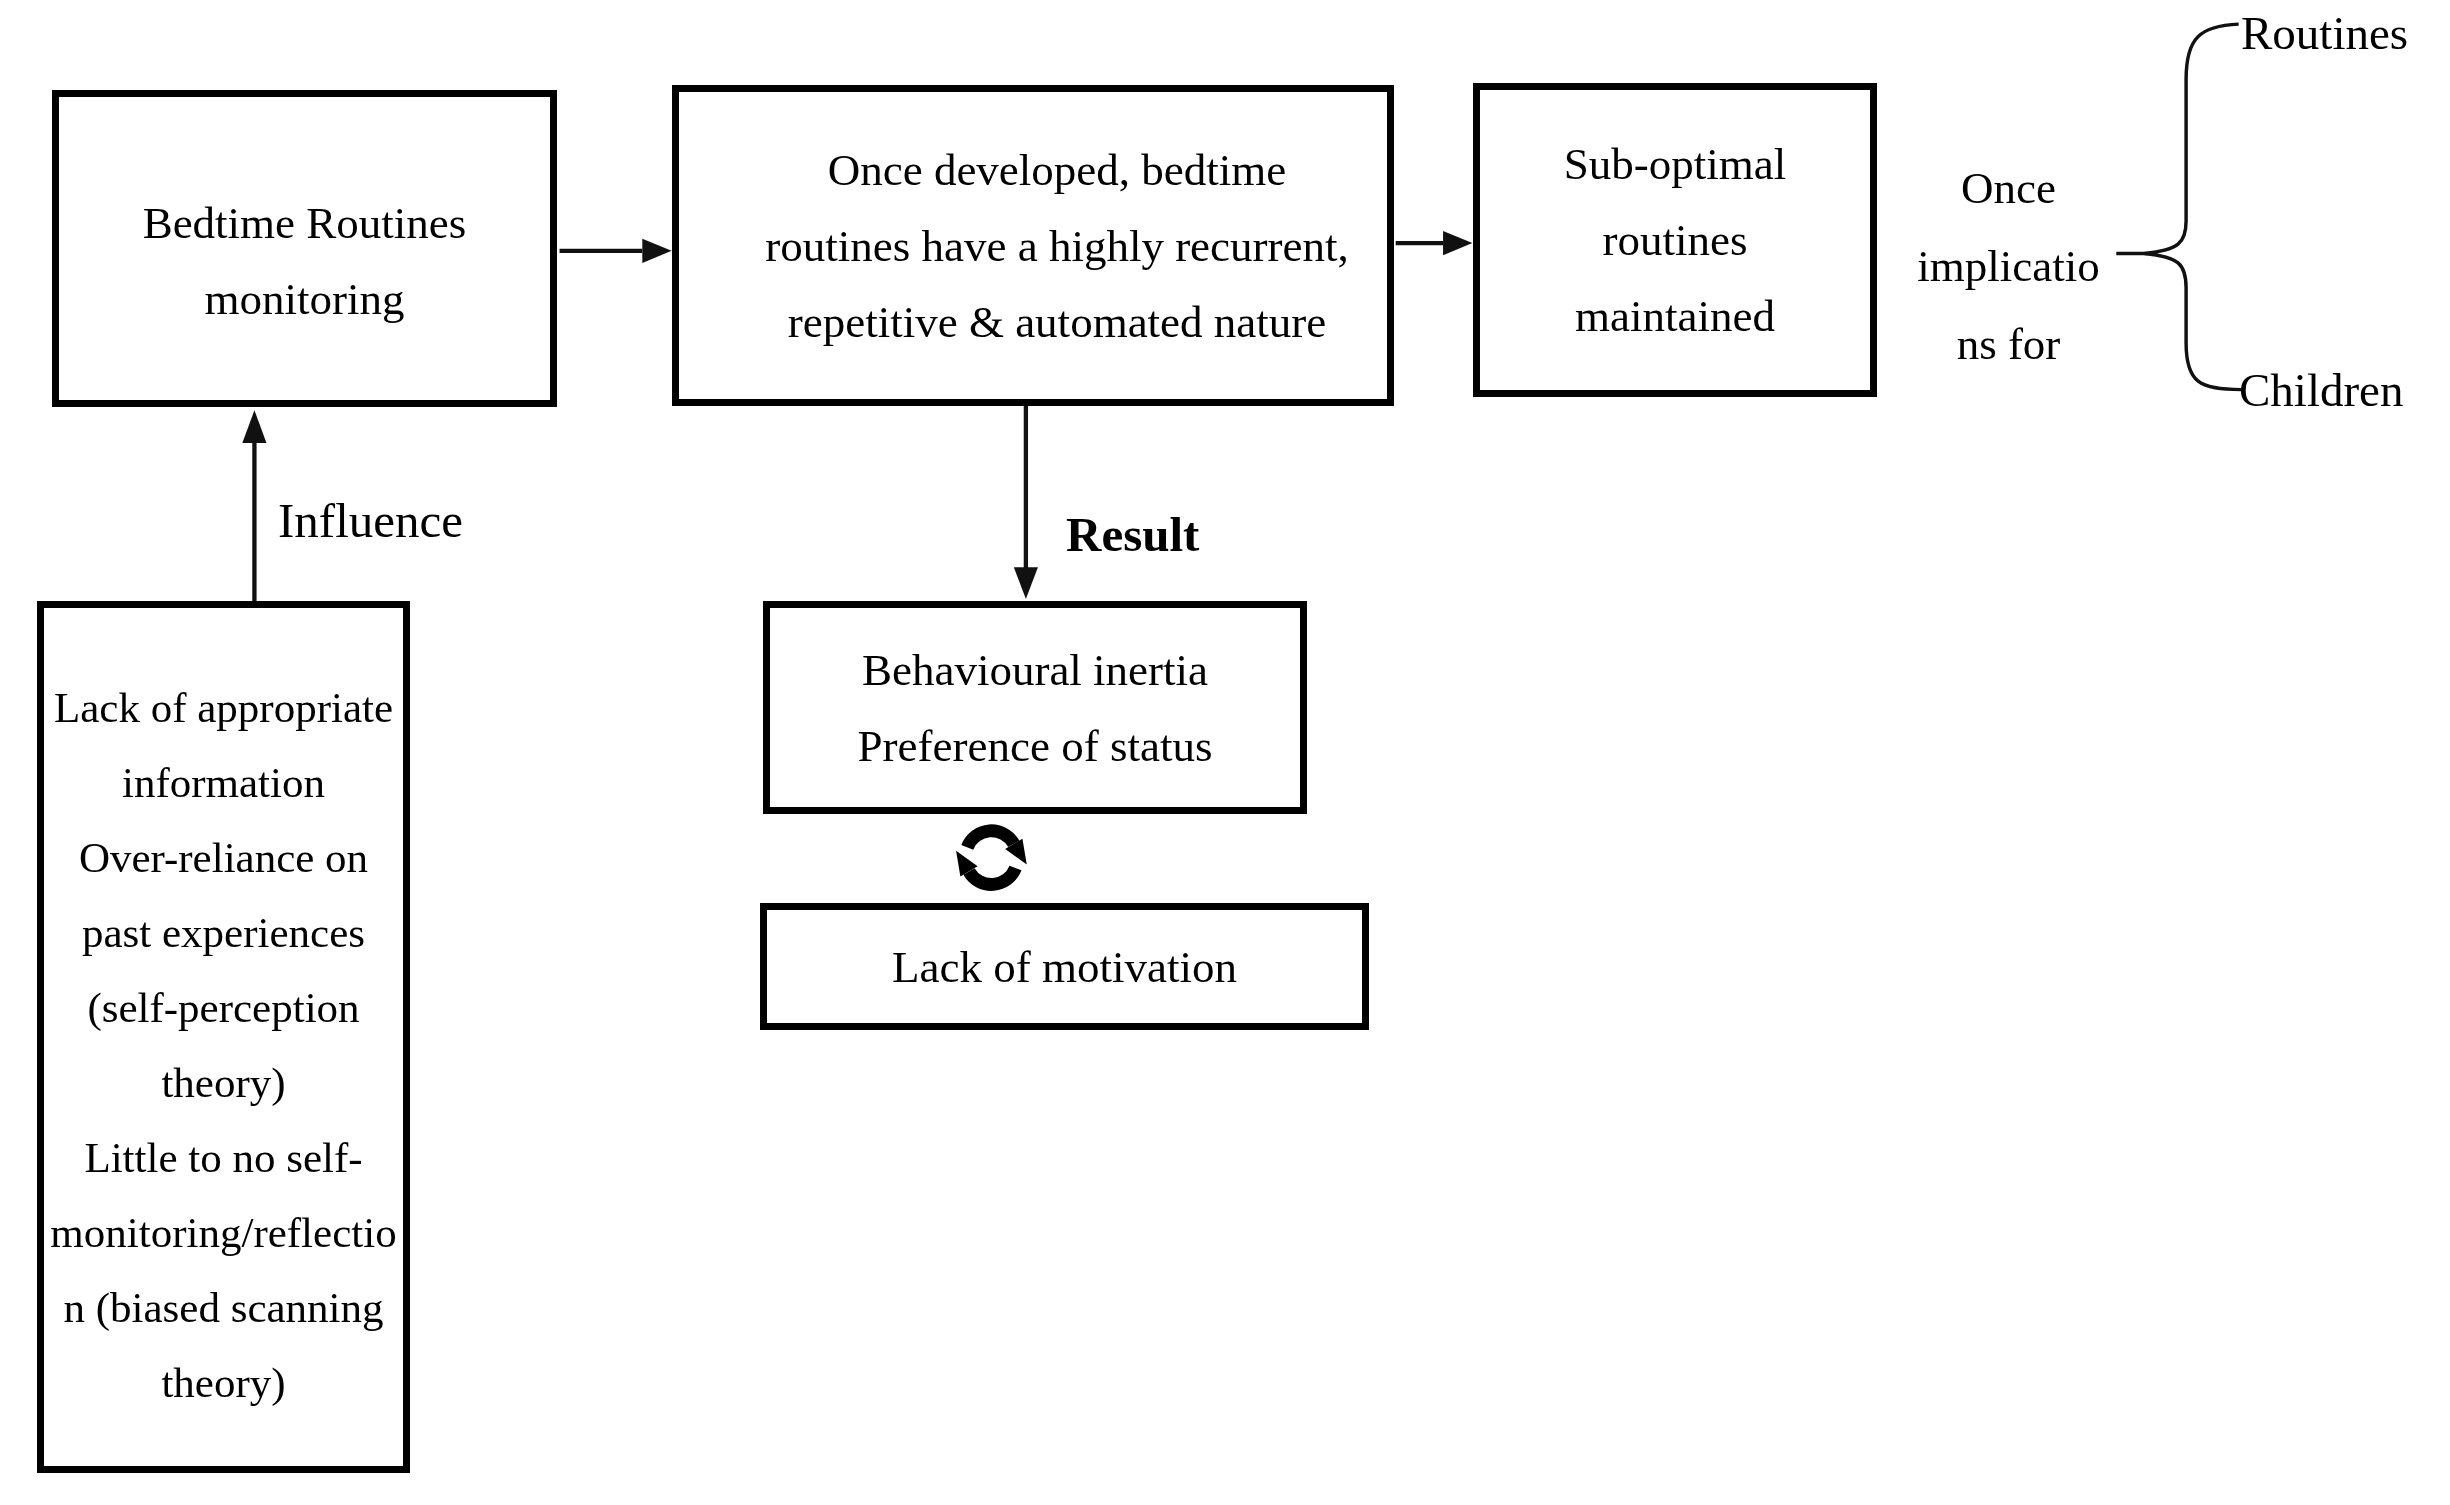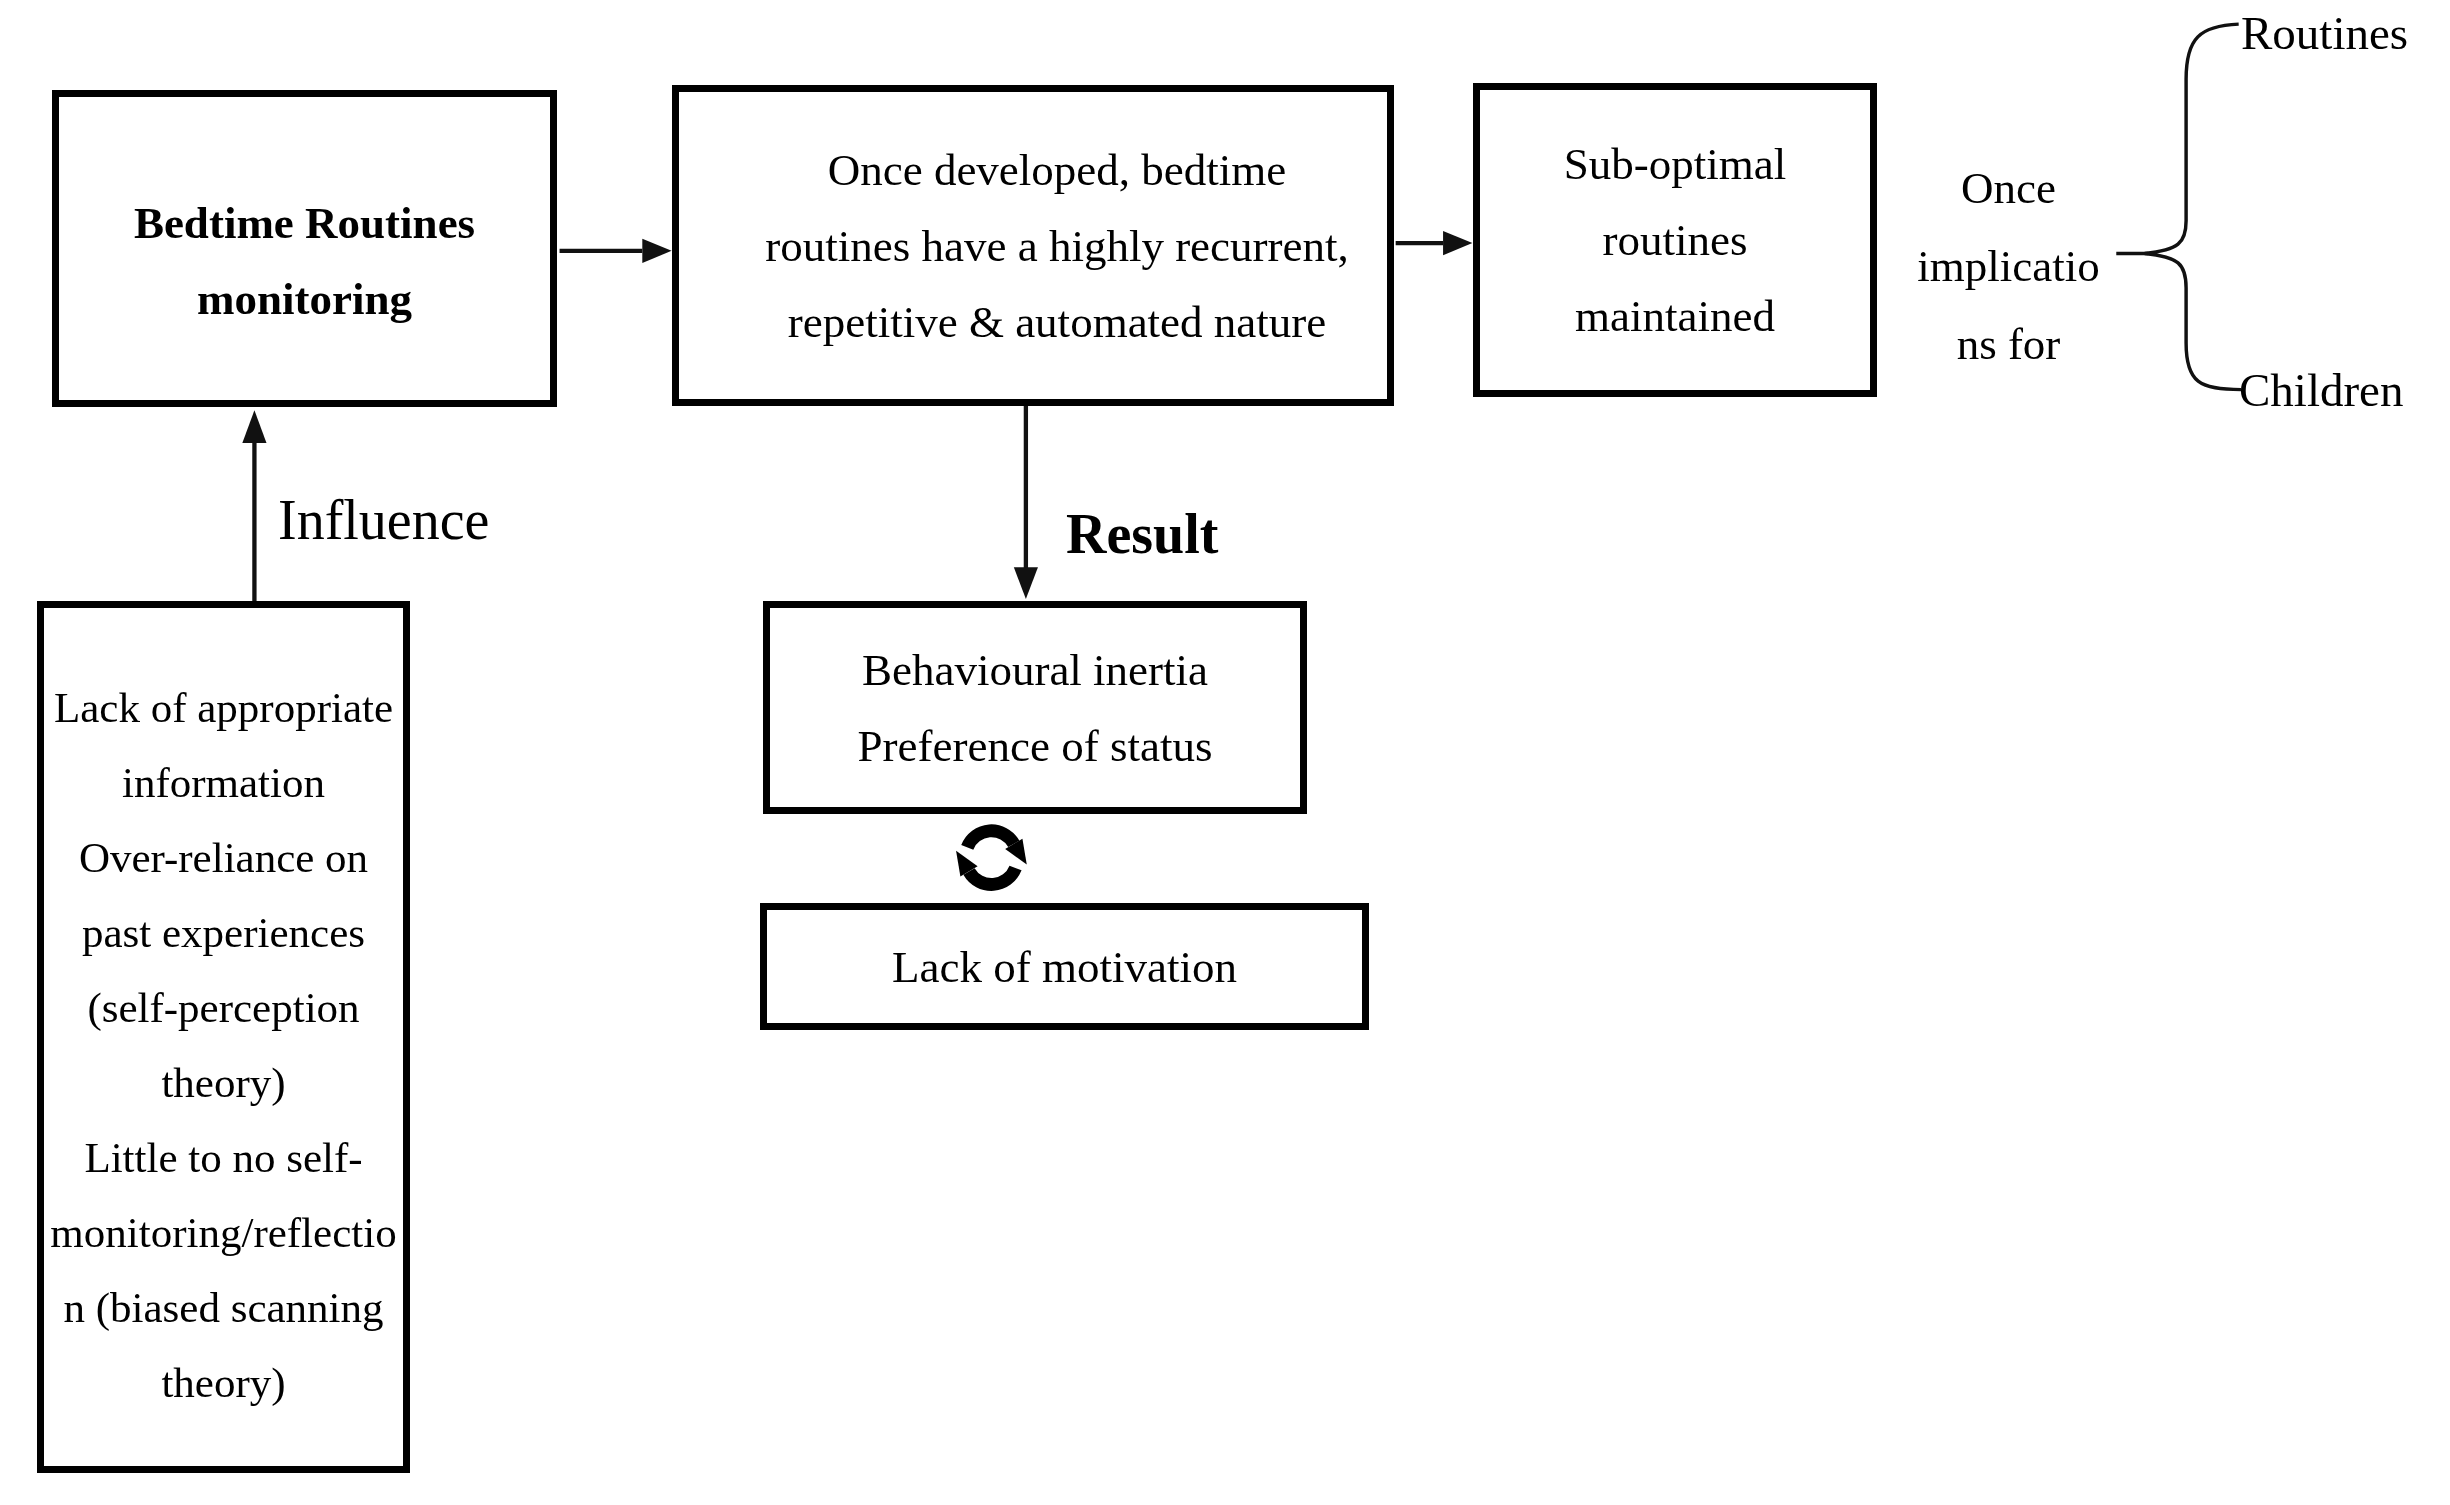--- a/index.html
+++ b/index.html
@@ -33,25 +33,25 @@
     text-align: center;
     font-size: 45px;
     line-height: 76px;
   }
   .box .line {
     display: block;
     white-space: nowrap;
   }
   .lbl {
     position: absolute;
-    font-size: 56px;
+    font-size: 49px;
     white-space: nowrap;
     transform: translateY(-50%);
   }
-  #box-bedtime-routines    { left: 52px;   top: 90px;  width: 505px; height: 317px; padding-top: 25px; font-weight: bold; }
+  #box-bedtime-routines    { left: 52px;   top: 90px;  width: 505px; height: 317px; padding-top: 25px; }
   #box-recurrent-nature    { left: 672px;  top: 85px;   width: 722px; height: 321px; padding-left: 48px; }
   #box-suboptimal-routines { left: 1473px; top: 83px;   width: 404px; height: 314px; }
   #box-behavioural-inertia { left: 763px;  top: 601px;  width: 544px; height: 213px; }
   #box-lack-of-motivation  { left: 760px;  top: 903px; width: 609px; height: 127px; }
   #box-contributing-factors{ left: 37px;   top: 601px;  width: 373px; height: 872px;
                              font-size: 43px; line-height: 75px; padding-top: 15.5px; }
   #label-influence { left: 278px;  top: 520px; }
   #label-result    { left: 1066px; top: 534px; font-weight: bold; }
   #label-implications {
     position: absolute;

